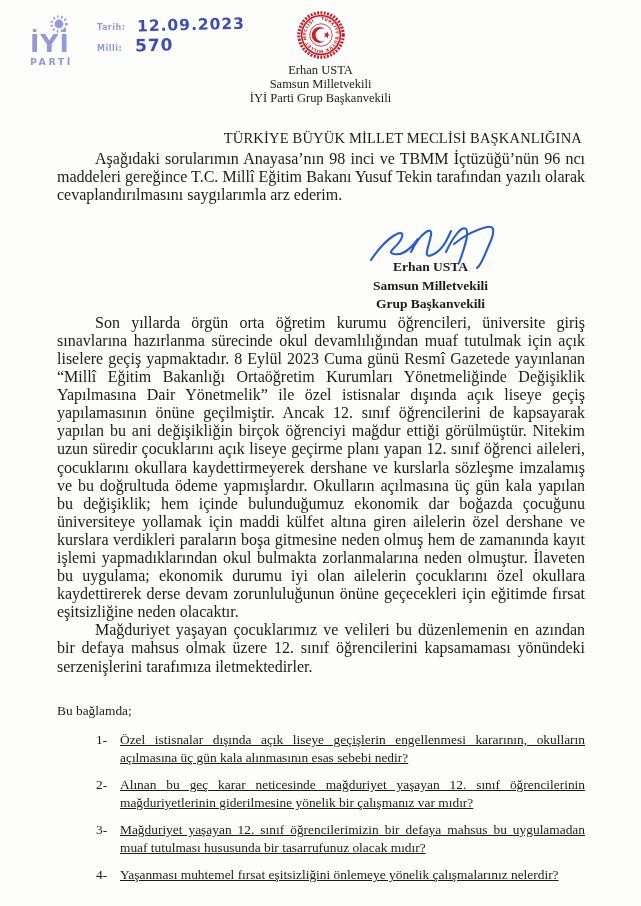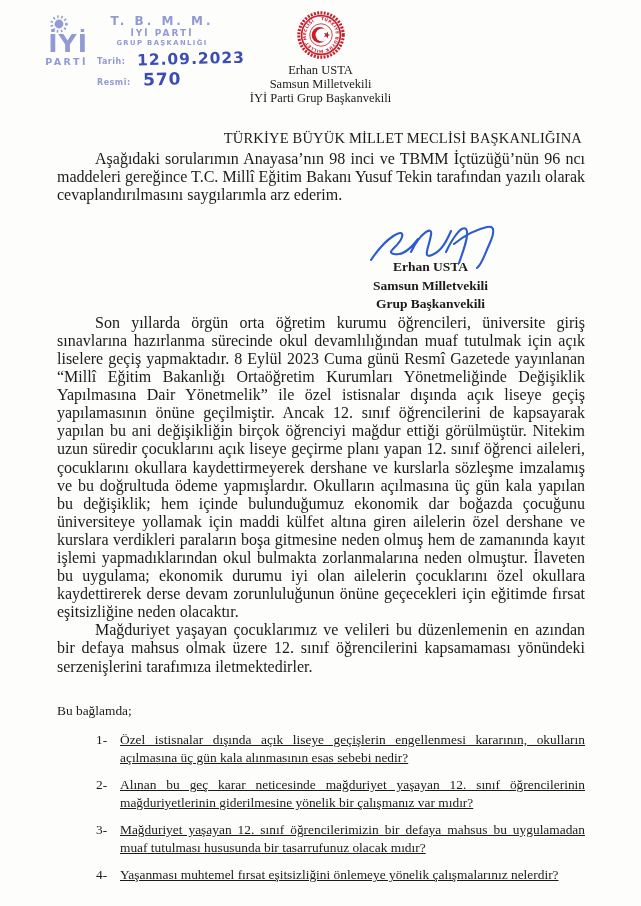--- a/index.html
+++ b/index.html
@@ -11,21 +11,21 @@
     --page-bg:#fdfdfc;
   }
   html,body{margin:0;padding:0;background:#e8e8e8;}
   .page{
     width:641px;height:906px;position:relative;margin:0 auto;
     background:var(--page-bg);overflow:hidden;
     font-family:"Liberation Serif",serif;color:var(--text);
   }
   
   .stamp{position:absolute;top:14px;left:30px;display:flex;gap:9px;}
-  .stamp-logo{width:58px;color:var(--stamp-blue);text-align:right;opacity:.92;}
+  .stamp-logo{width:58px;color:var(--stamp-blue);text-align:left;opacity:.92;}
   .stamp-logo svg{display:block;margin:0 auto -2px;}
   .iyi-text{font-family:"DejaVu Sans",sans-serif;font-weight:bold;font-size:25px;line-height:24px;letter-spacing:1px;}
   .parti-text{font-family:"DejaVu Sans",sans-serif;font-weight:bold;font-size:9.5px;letter-spacing:2.5px;line-height:11px;}
   .stamp-body{color:var(--stamp-blue);font-family:"DejaVu Sans",sans-serif;width:150px;opacity:.92;}
   .st-center{text-align:center;width:130px;}
   .st1{font-size:12px;font-weight:bold;letter-spacing:3px;line-height:14px;}
   .st2{font-size:9px;font-weight:bold;letter-spacing:2px;line-height:11px;}
   .st3{font-size:6.8px;font-weight:bold;letter-spacing:1.4px;line-height:9px;}
   .stamp-row{display:flex;align-items:baseline;gap:12px;margin-top:3px;}
   .stamp-label{font-size:8px;font-weight:bold;letter-spacing:.5px;flex:0 0 26px;}
@@ -58,31 +58,26 @@
   <div class="stamp">
     <div class="stamp-logo">
       <svg width="22" height="20" viewBox="0 0 22 20">
         <circle cx="11" cy="10" r="4.4" fill="var(--stamp-blue)"></circle>
         <circle cx="11" cy="10" r="7.4" fill="none" stroke="var(--stamp-blue)" stroke-width="2.6" stroke-dasharray="1.5 2.6"></circle>
       </svg>
       <div class="iyi-text">İYİ</div>
       <div class="parti-text">PARTİ</div>
     </div>
     <div class="stamp-body">
-      <div class="st-center">
-        <div class="st1">T. B. M. M.</div>
-        <div class="st2">İYİ PARTİ</div>
-        <div class="st3">GRUP BAŞKANLIĞI</div>
-      </div>
       <div class="stamp-row">
         <span class="stamp-label">Tarih:</span>
         <span class="hand">12.09.2023</span>
       </div>
       <div class="stamp-row">
-        <span class="stamp-label">Resmî:</span>
+        <span class="stamp-label">Millî:</span>
         <span class="hand big">570</span>
       </div>
     </div>
   </div>
 
   <div class="letterhead">
     <svg width="50" height="50" viewBox="0 0 48 48">
       <circle cx="24" cy="24" r="21.3" fill="none" stroke="var(--emblem-red)" stroke-width="3" stroke-dasharray="1.9 1.3"></circle>
       <circle cx="24" cy="24" r="19.4" fill="var(--emblem-red)"></circle>
       <circle cx="24" cy="24" r="17.8" fill="#fff"></circle>

